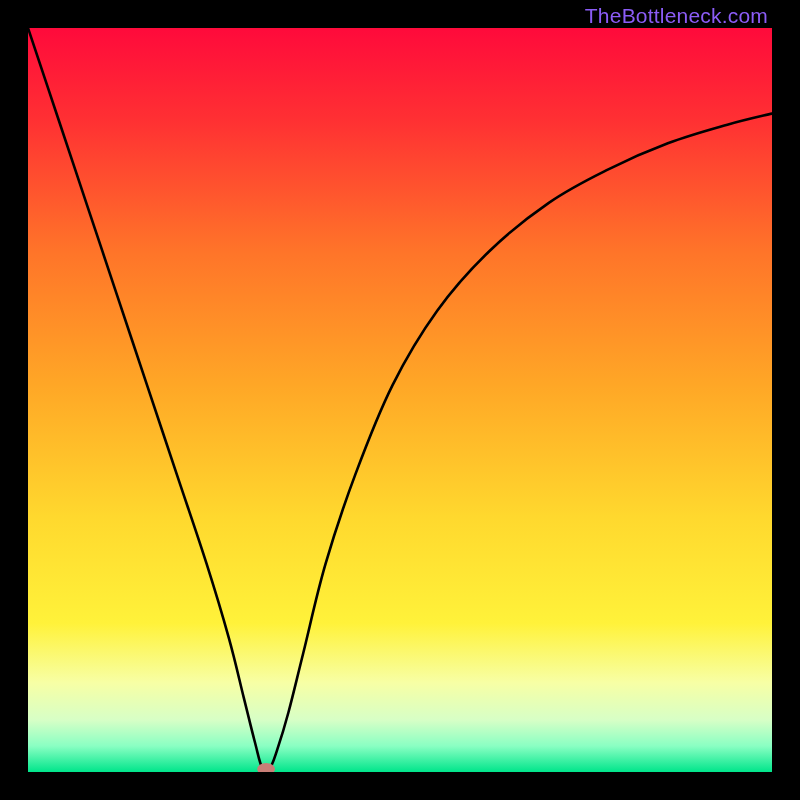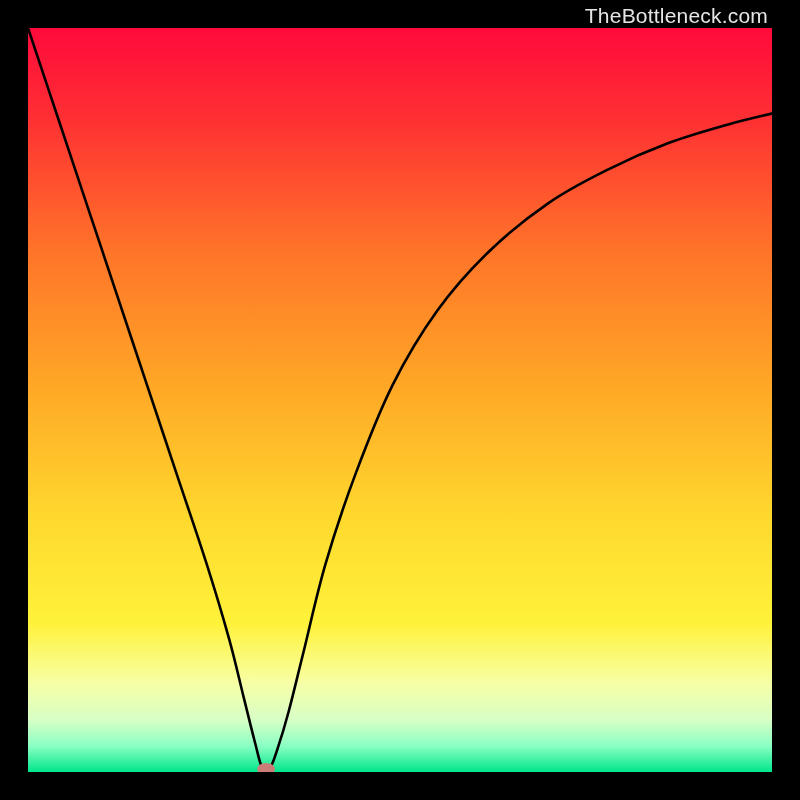--- a/index.html
+++ b/index.html
@@ -23,21 +23,21 @@
     position: absolute;
     left: 0;
     top: 0;
     width: 744px;
     height: 744px;
   }
   .watermark {
     position: absolute;
     top: 4px;
     right: 32px;
-    color: #e5e5e5;
+    color: #8b5cf6;
     font-size: 21px;
     font-weight: 500;
     letter-spacing: 0.2px;
     font-family: Arial, Helvetica, sans-serif;
   }
   svg { display: block; }
 </style>
 </head>
 <body>
 

